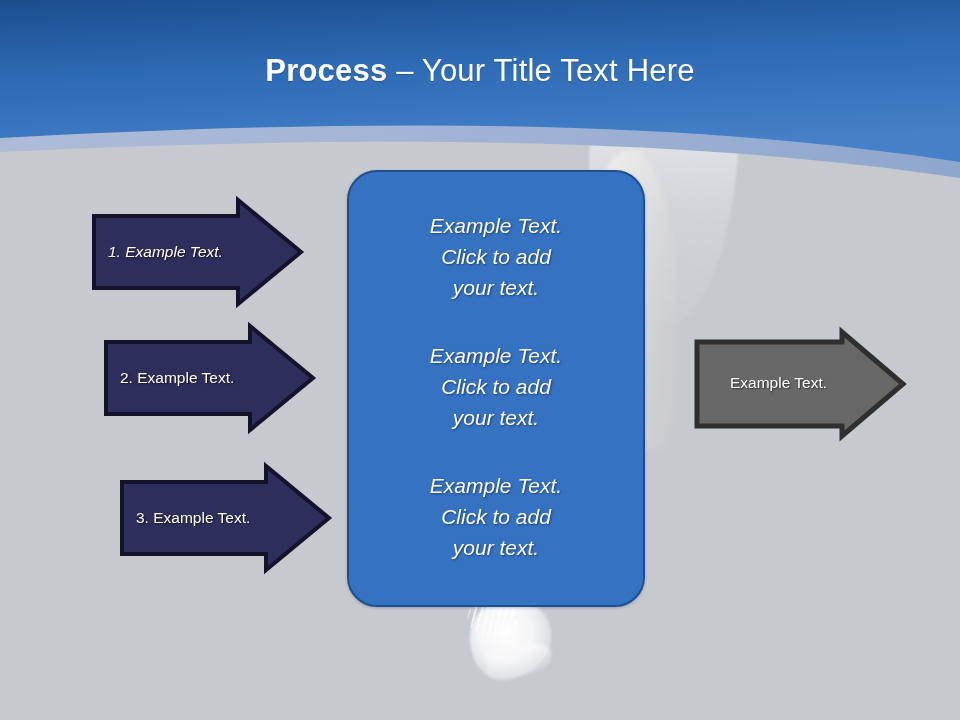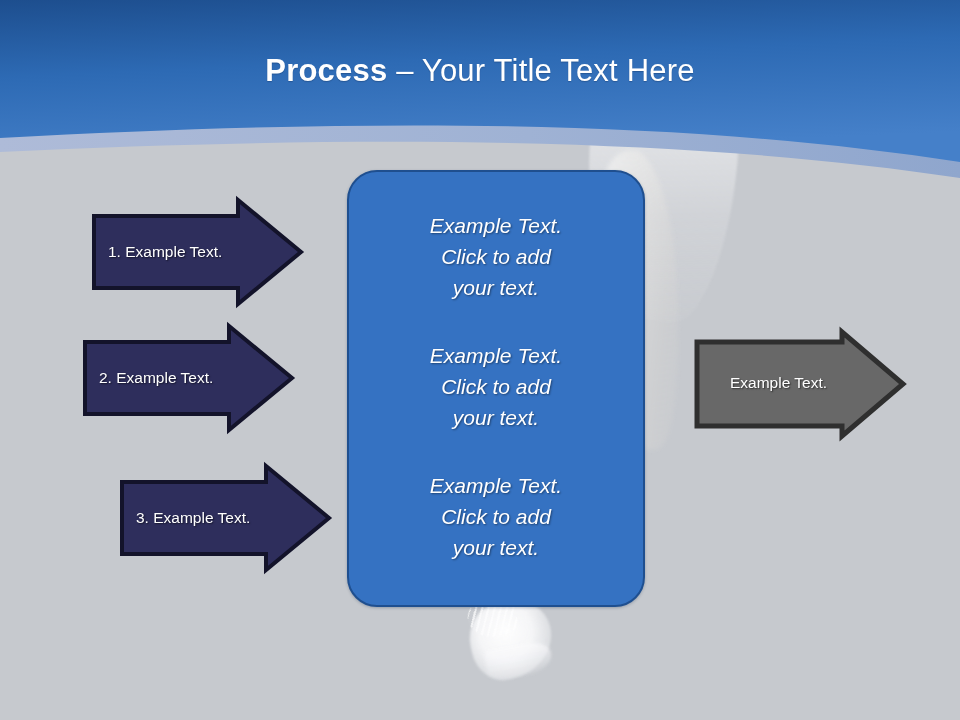--- a/index.html
+++ b/index.html
@@ -134,22 +134,22 @@
   .arrow svg { display:block; overflow:visible; }
   .arrow .arrow-label {
     position:absolute;
     color:#ffffff;
     font-size:15.5px;
     line-height:18px;
     white-space:nowrap;
     text-shadow:1px 1px 1.6px rgba(0,0,0,0.55);
   }
 
-  #arrow-1 { left:92px; top:196px;  width:212px; height:112px; }
-  #arrow-2 { left:83px; top:322px;  width:212px; height:112px; }
+  #arrow-1 { left:92px; top:196px;  width:212px; height:112px;font-style:italic; }
+  #arrow-2 { left:104px; top:322px;  width:212px; height:112px; }
   #arrow-3 { left:92px; top:462px;  width:212px; height:112px;margin-left:28px; }
   #arrow-1 .arrow-label,
   #arrow-2 .arrow-label,
   #arrow-3 .arrow-label { left:16px; top:47px; }
 
   #arrow-4 { left:694px; top:330px; width:212px; height:108px; }
   #arrow-4 .arrow-label { left:36px; top:44px; }
 
   
   .center-panel {

